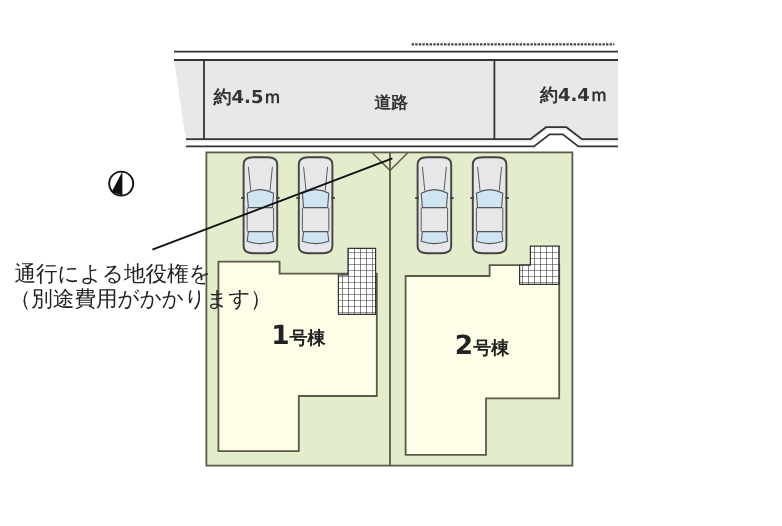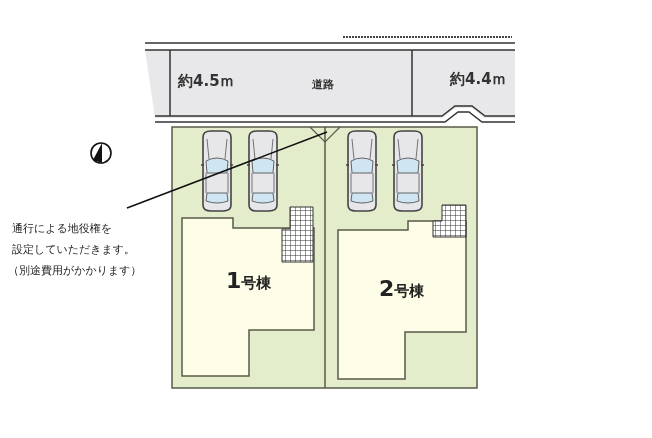--- a/index.html
+++ b/index.html
@@ -1,23 +1,23 @@
 <!DOCTYPE html>
 <html><head>
 <meta charset="utf-8">
 <style>
   html, body { margin: 0; padding: 0; background: #ffffff; }
   body { width: 652px; height: 438px; position: relative; overflow: hidden; font-family: "DejaVu Sans", "Liberation Sans", sans-serif; }
   #site { position: absolute; left: 0; top: 0; }
   .road-label { position: absolute; font-size: 15px; color: #333; white-space: nowrap; font-weight: bold; }
-  .road-name { position: absolute; font-size: 11px; font-weight: bold; color: #333; }
+  .road-name { position: absolute; font-size: 14px; font-weight: bold; color: #333; }
   .house-label { position: absolute; color: #222; font-weight: bold; white-space: nowrap; }
   .house-label .num { font-size: 22px; font-family: "DejaVu Sans", sans-serif; }
   .house-label .suffix { font-size: 15px; }
-  .note { position: absolute; left: 12px; top: 218px; font-size: 11px; color: #222; line-height: 21px; }
+  .note { position: absolute; left: 12px; top: 218px; font-size: 18px; color: #222; line-height: 21px; }
   .note div { white-space: nowrap; }
 </style>
 </head>
 <body>
 
 <svg id="site" width="652" height="438" viewBox="0 0 652 438" xmlns="http://www.w3.org/2000/svg">
   <defs>
     <pattern id="grid" x="0" y="0" width="5" height="5" patternUnits="userSpaceOnUse">
       <rect width="5" height="5" fill="#ffffff"></rect>
       <path d="M0 0 H5 M0 0 V5" stroke="#333" stroke-width="1"></path>
@@ -79,15 +79,14 @@
 
 <div class="house-label" style="left:226px; top:268px;">
   <span class="num">1</span><span class="suffix">号棟</span>
 </div>
 <div class="house-label" style="left:379px; top:276px;">
   <span class="num">2</span><span class="suffix">号棟</span>
 </div>
 
 <div class="note">
   <div>通行による地役権を</div>
-  <div>設定していただきます。</div>
   <div style="margin-left:-4px;">（別途費用がかかります）</div>
 </div>
 
 </body></html>

